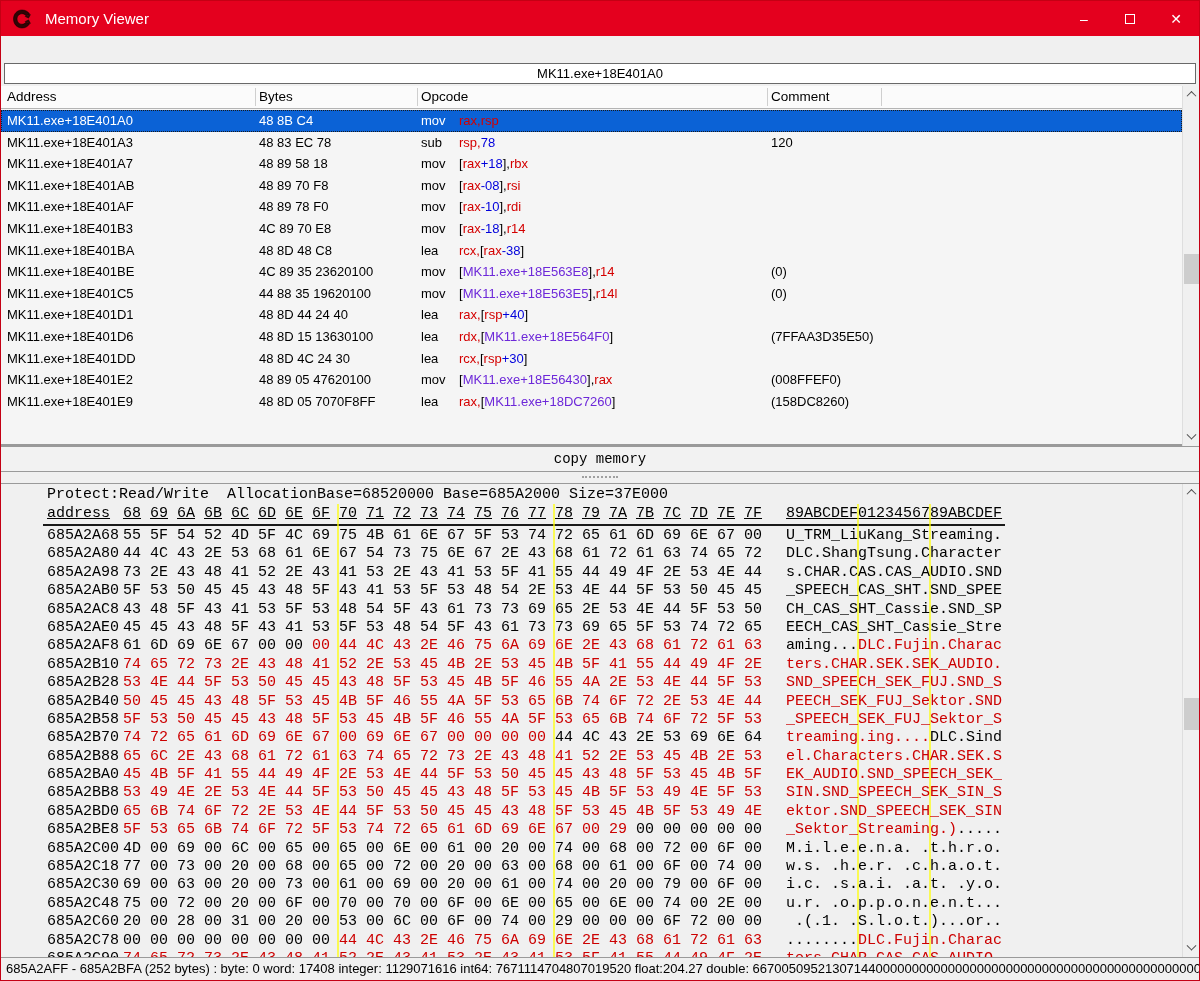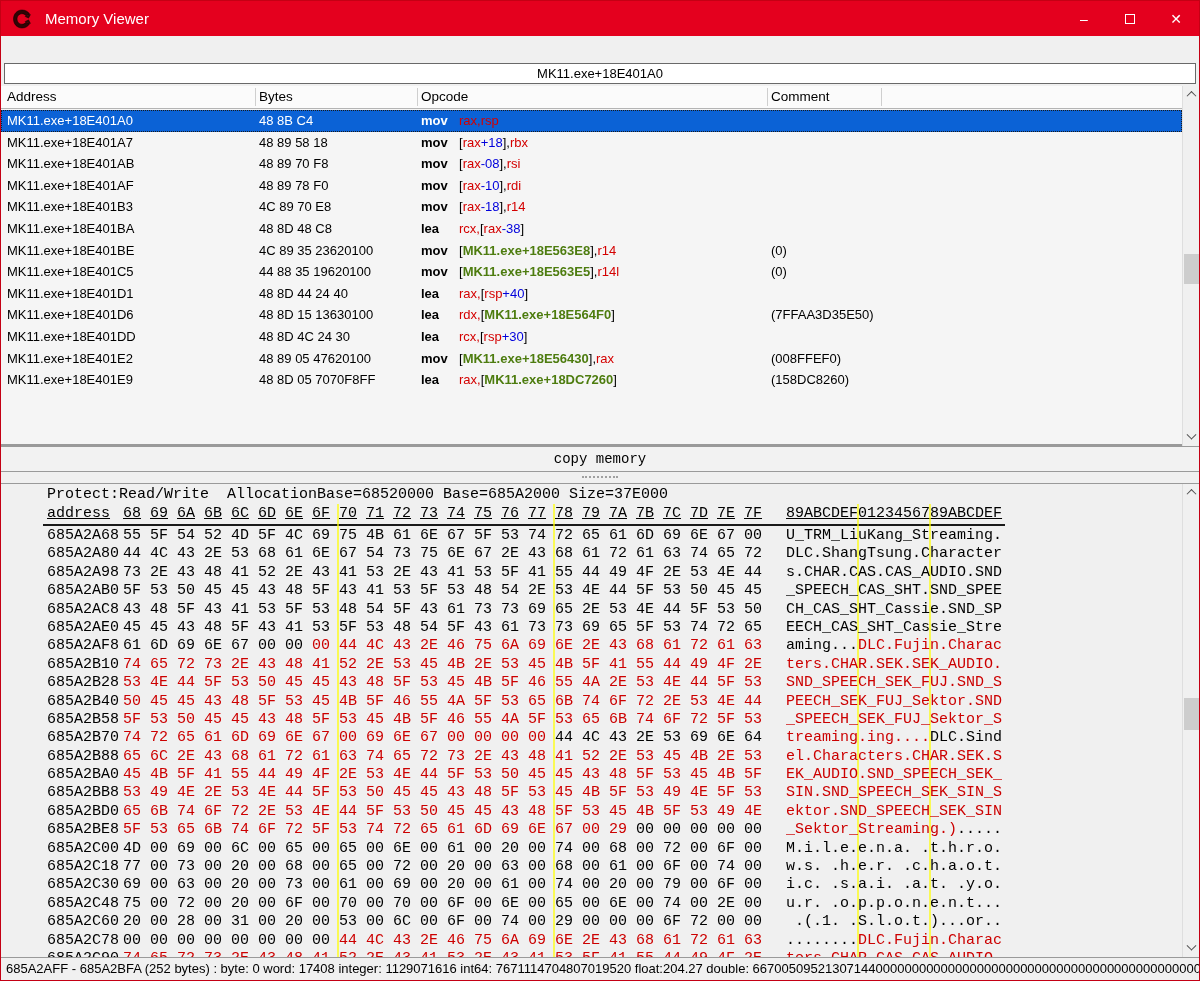--- a/index.html
+++ b/index.html
@@ -24,28 +24,28 @@
   
   .disasm{position:absolute;left:0;top:85px;right:0;height:360px;background:#f5f5f5;border-bottom:2px solid #9a9a9a;}
   .dheader{position:absolute;left:0;top:0;right:17px;height:23px;background:#fbfbfb;border-bottom:1px solid #b4b4b4;font-size:13.5px;line-height:22px;}
   .dheader .hsep{position:absolute;top:2px;bottom:2px;width:1px;background:#cfcfcf;}
   .dhl{position:absolute;top:0;}
   .drows{position:absolute;left:0;top:24px;right:17px;bottom:0;overflow:hidden;}
   .drow{position:relative;height:21.6px;line-height:21.6px;font-size:13px;white-space:nowrap;}
   .dcol{position:absolute;top:0;}
   .daddr{left:6px;}
   .dbytes{left:258px;}
-  .dopc{left:420px;font-weight:bold;}
+  .dopc{left:420px;font-weight:normal;}
   .dops{left:458px;}
   .dcmt{left:770px;}
   .drow.sel{background:#0b62d6;color:#fff;outline:1px dotted #1a1a1a;outline-offset:-1px;}
   .drow.sel .dopc{color:#fff;}
   .tok-r{color:#d40000;}
   .tok-b{color:#0000dc;}
-  .tok-g{color:#4d7c0f;font-weight:bold;}
+  .tok-g{color:#6d28d9;}
   .tok-k{color:#000;}
   
   .copybar{position:absolute;left:0;top:445px;right:0;height:26px;background:#f2f2f2;border:1px solid #9a9a9a;border-left:none;border-right:none;
            text-align:center;font-family:"Liberation Mono",monospace;font-size:14px;line-height:24px;}
   .splitter{position:absolute;left:0;top:471px;right:0;height:12px;background:#f0f0f0;border-bottom:1px solid #9a9a9a;}
   .grip{position:absolute;left:50%;top:4px;width:36px;height:4px;margin-left:-18px;border-top:2px dotted #9f9f9f;}
   
   .hexpanel{position:absolute;left:0;top:483px;right:0;height:473px;background:#f0f0f0;overflow:hidden;
             font-family:"Liberation Mono",monospace;font-size:15px;margin-left:40px;}
   .hinfo{position:absolute;left:6px;top:1px;height:19px;line-height:19px;white-space:pre;}
@@ -116,20 +116,27 @@
     </div>
     <div class="drows">
         <div class="drow sel">
           <span class="dcol daddr">MK11.exe+18E401A0</span>
           <span class="dcol dbytes">48 8B C4</span>
           <span class="dcol dopc">mov</span>
           <span class="dcol dops"><span class="tok-r">rax,rsp</span></span>
           <span class="dcol dcmt"></span>
         </div>
         <div class="drow">
+          <span class="dcol daddr">MK11.exe+18E401A3</span>
+          <span class="dcol dbytes">48 83 EC 78</span>
+          <span class="dcol dopc">sub</span>
+          <span class="dcol dops"><span class="tok-r">rsp,</span><span class="tok-b">78</span></span>
+          <span class="dcol dcmt">120</span>
+        </div>
+        <div class="drow">
           <span class="dcol daddr">MK11.exe+18E401A7</span>
           <span class="dcol dbytes">48 89 58 18</span>
           <span class="dcol dopc">mov</span>
           <span class="dcol dops"><span class="tok-k">[</span><span class="tok-r">rax</span><span class="tok-b">+18</span><span class="tok-k">],</span><span class="tok-r">rbx</span></span>
           <span class="dcol dcmt"></span>
         </div>
         <div class="drow">
           <span class="dcol daddr">MK11.exe+18E401AB</span>
           <span class="dcol dbytes">48 89 70 F8</span>
           <span class="dcol dopc">mov</span>

